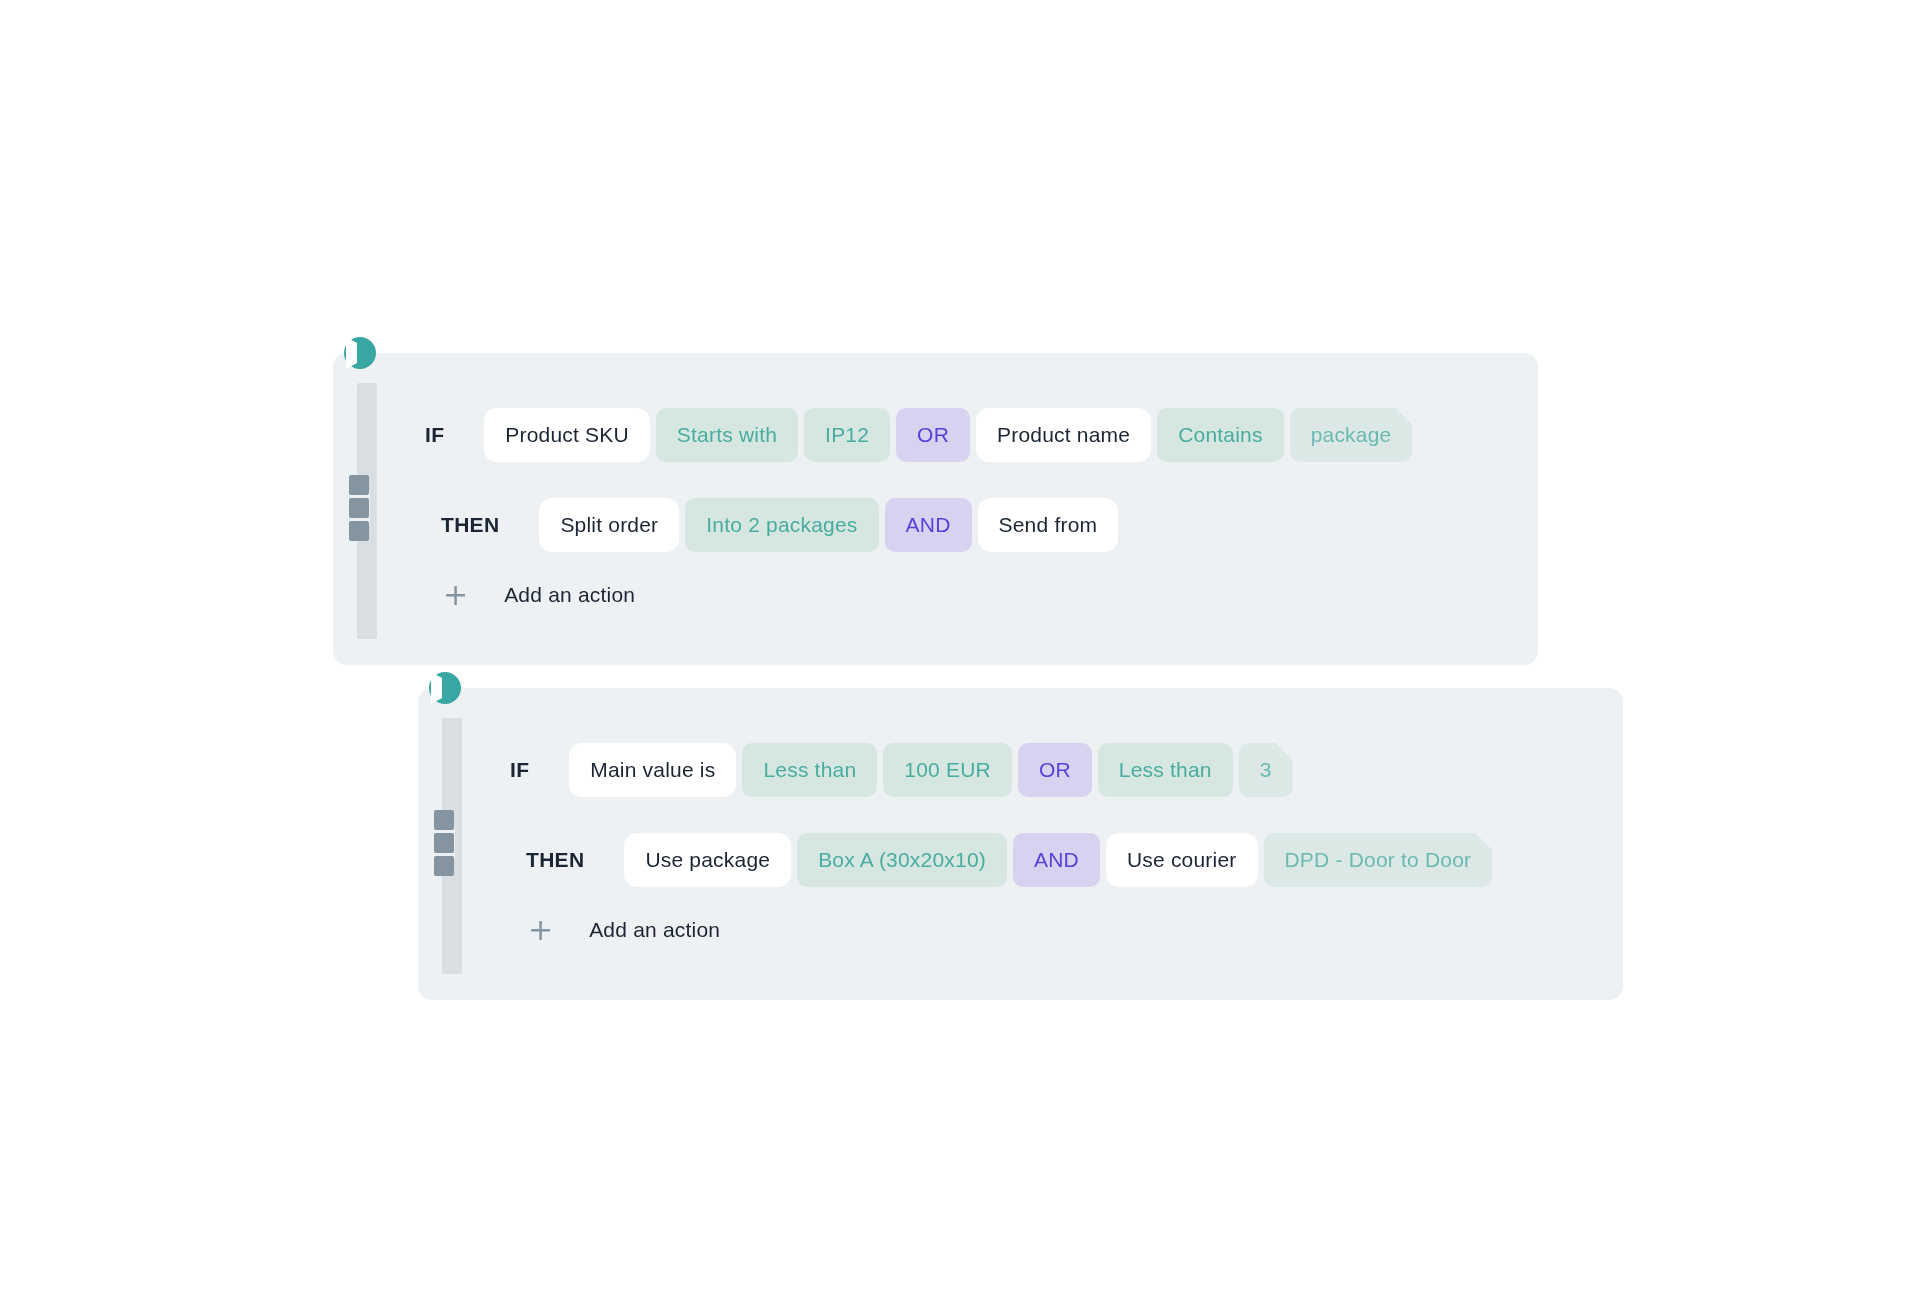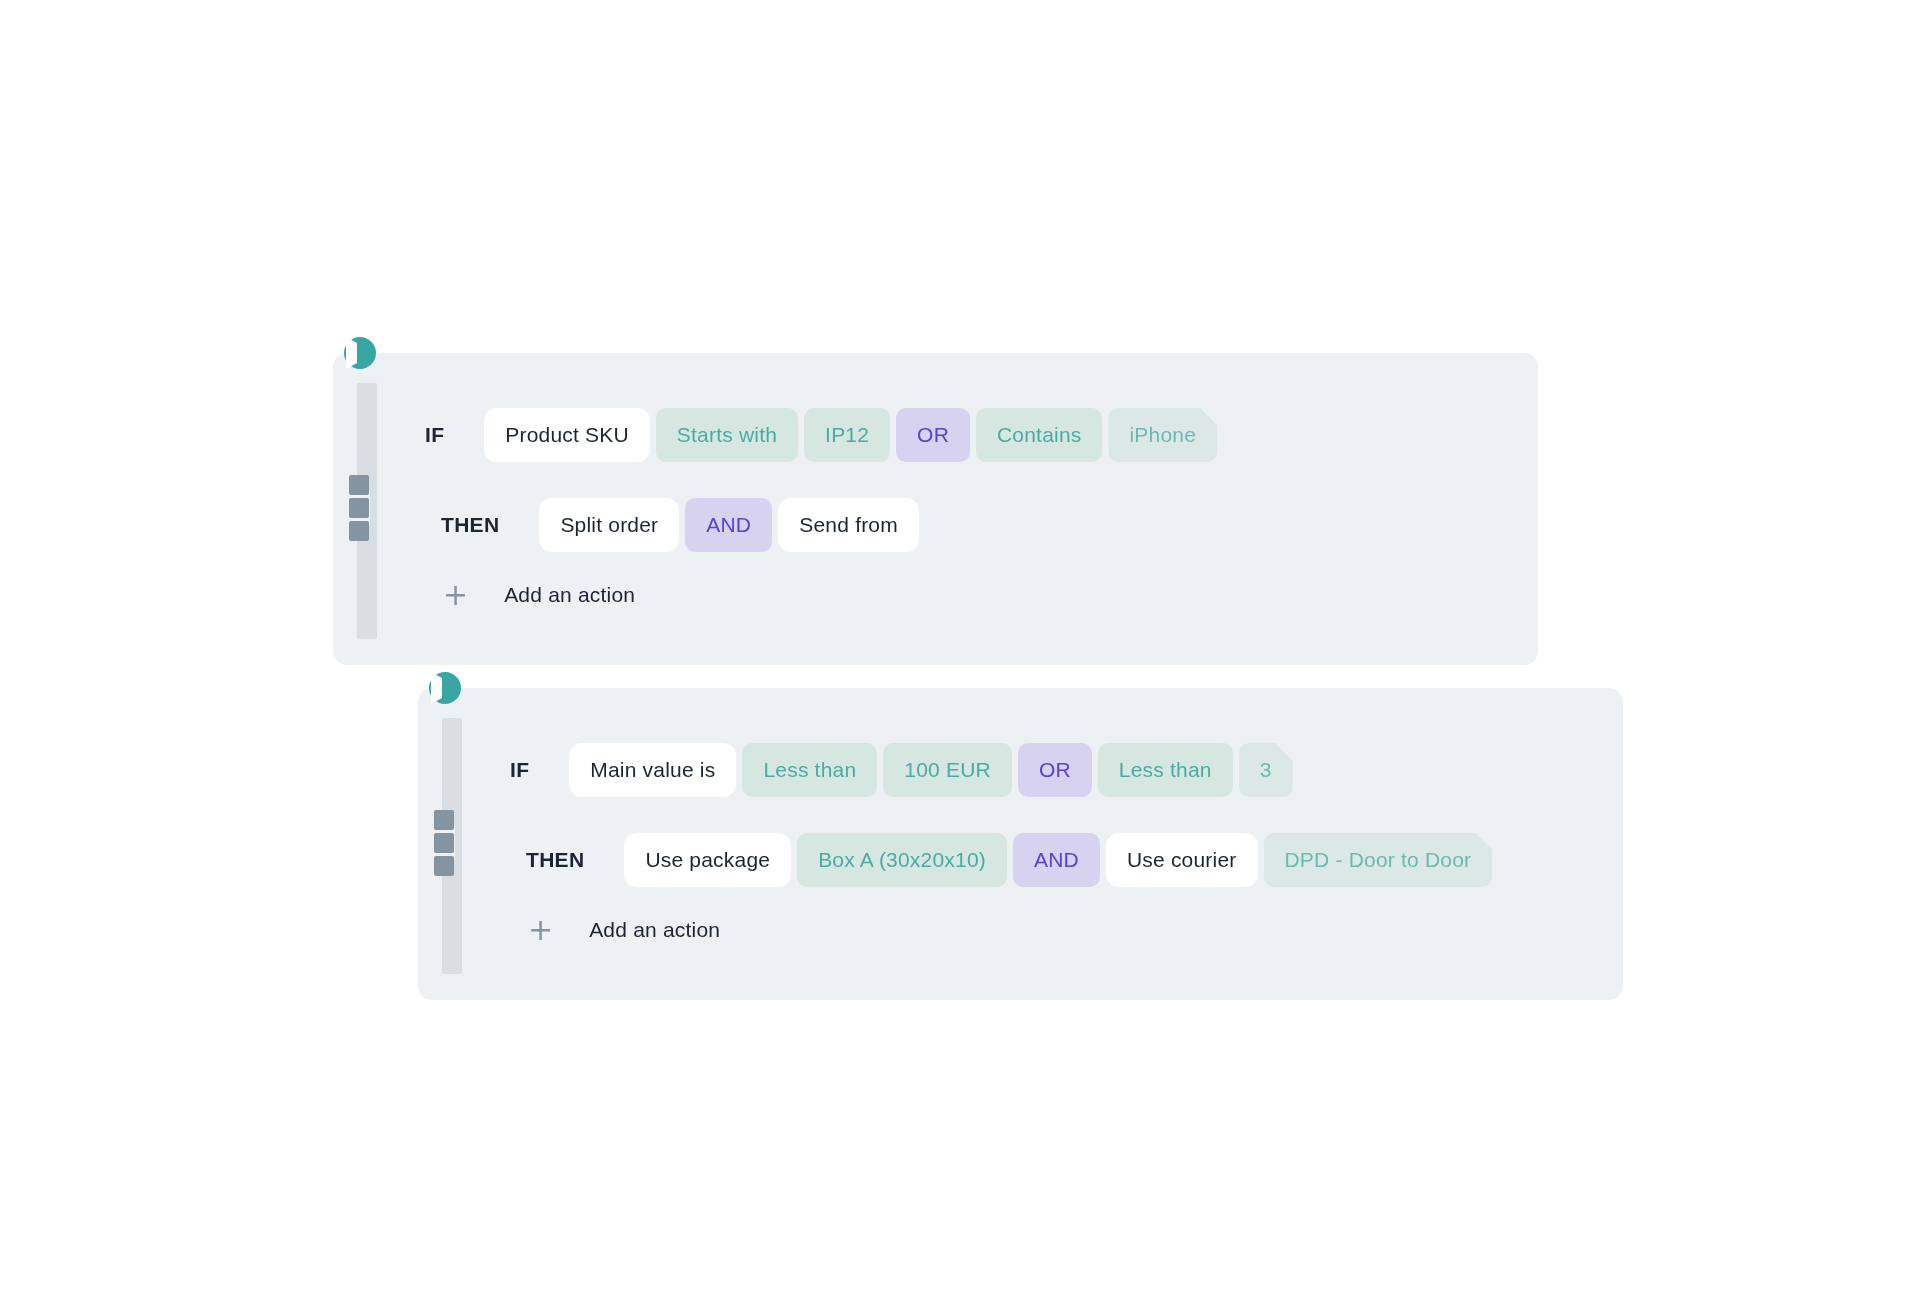--- a/index.html
+++ b/index.html
@@ -98,35 +98,37 @@
     </div>
     <div class="v-line"></div>
 
     <div class="row if-row">
       <span class="row-label">IF</span>
       <div class="chips">
           <span class="chip white">Product SKU</span>
           <span class="chip mint">Starts with</span>
           <span class="chip mint">IP12</span>
           <span class="chip lavender">OR</span>
+          <span class="chip white">Product name</span>
           <span class="chip mint">Contains</span>
-          <span class="chip mint cut">iPhone</span>
+          <span class="chip mint cut">package</span>
         </div>
     </div>
 
     <div class="drag-handle">
       <i></i>
         <i></i>
         <i></i>
     </div>
 
     <div class="row then-row">
       <span class="row-label">THEN</span>
       <div class="chips">
           <span class="chip white">Split order</span>
+          <span class="chip mint">Into 2 packages</span>
           <span class="chip lavender">AND</span>
           <span class="chip white">Send from</span>
         </div>
     </div>
 
     <div class="add-action">
       <span class="plus-icon">+</span>
       <span class="add-label">Add an action</span>
     </div>
   </div>

